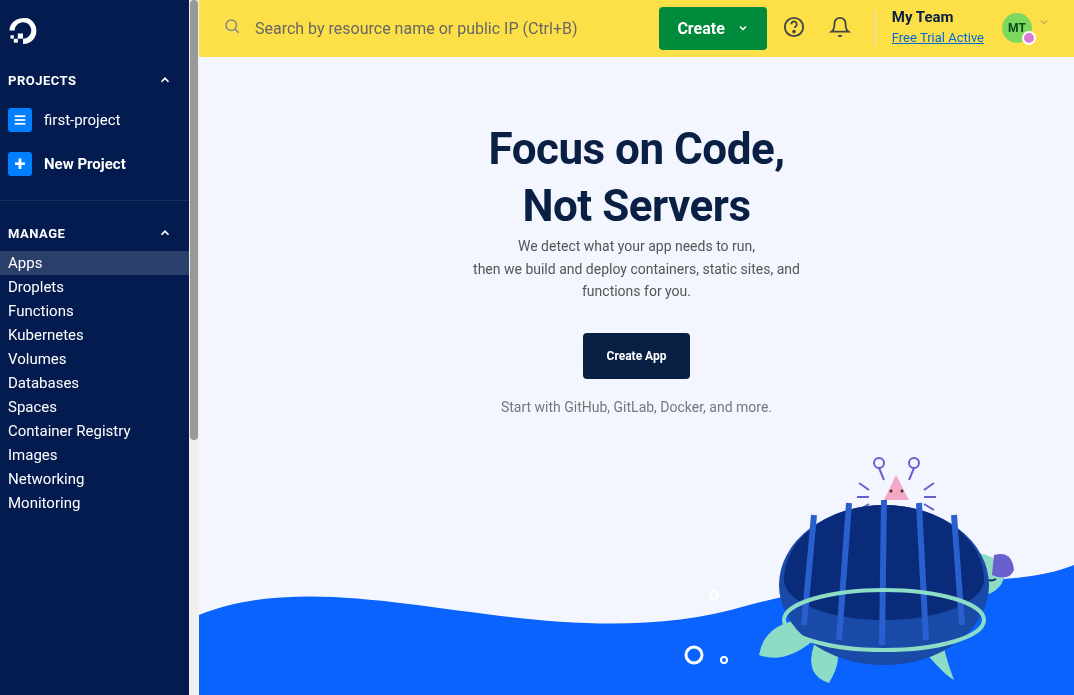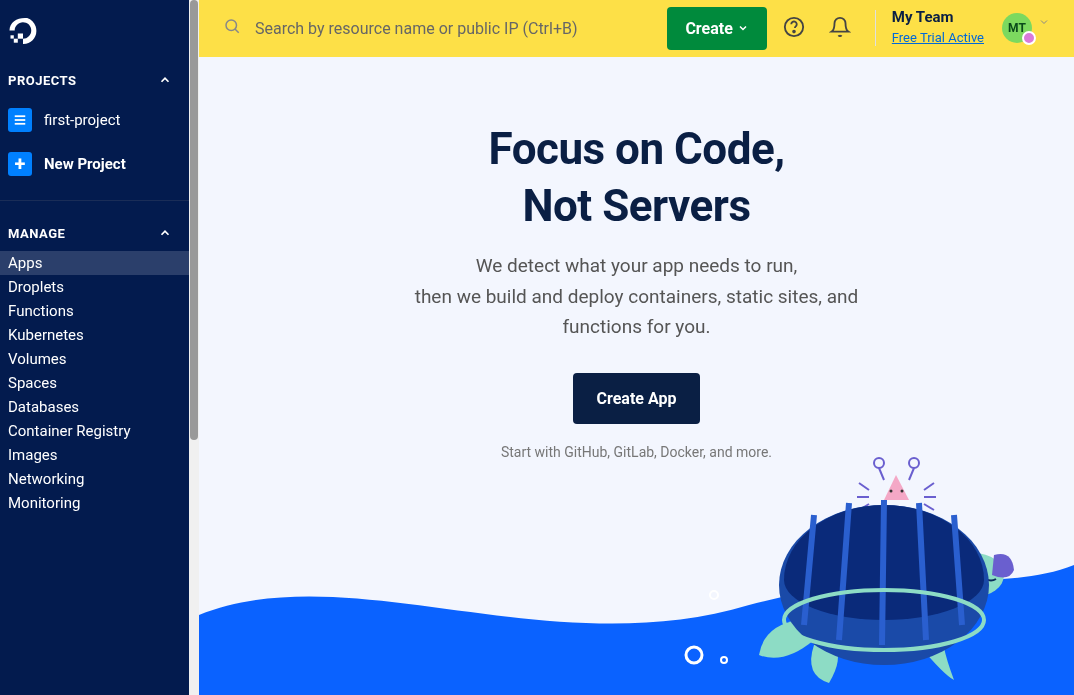--- a/index.html
+++ b/index.html
@@ -19,33 +19,33 @@
 .plus-icon{font-size:20px;line-height:1}
 .new-project{font-weight:700}
 .divider{height:1px;background:#1a2d57;margin:14px 0}
 .manage-item{padding:3px 8px;font-size:15px;cursor:pointer;color:#fff}
 .manage-item.active{background:#2b3f6b}
 .main{flex:1;height:695px;background:#fde047;display:flex;flex-direction:column;overflow:hidden}
 .topbar{height:57px;display:flex;align-items:center;padding:0 24px;gap:8px;border-bottom:1px solid transparent}
 .search-area{flex:1;display:flex;align-items:center;gap:14px;color:#666}
 .search-input{border:none;outline:none;font-size:16px;color:#666;background:transparent;width:100%}
 .search-input::placeholder{color:#666}
-.create-btn{background:#008a3c;color:#fff;border:none;padding:12px 18px;border-radius:4px;font-size:16px;font-weight:700;cursor:pointer;display:flex;align-items:center;gap:4px}
+.create-btn{background:#008a3c;color:#fff;border:none;padding:12px 18px;border-radius:4px;font-size:16px;font-weight:700;cursor:pointer;display:flex;align-items:center;gap:12px}
 .icon-btn{width:38px;height:38px;border:none;background:transparent;cursor:pointer;display:flex;align-items:center;justify-content:center;color:#444}
 .vdivider{width:1px;height:36px;background:#e0e0e0;margin:0 8px}
 .team-block{line-height:1.3}
 .team-name{font-size:15px;font-weight:700;color:#0a1f44}
 .trial-link{font-size:13px;color:#0069d9;text-decoration:underline;cursor:pointer}
 .avatar-area{display:flex;align-items:flex-start;gap:6px;cursor:pointer;position:relative;margin-left:10px}
 .avatar{width:30px;height:30px;border-radius:50%;background:#7cd95f;display:flex;align-items:center;justify-content:center;font-size:12px;font-weight:700;color:#0a4a1a;position:relative}
 .avatar-badge{position:absolute;bottom:-2px;right:-4px;width:14px;height:14px;border-radius:50%;background:#d97ad9;border:2px solid #fff}
 .content{flex:1;background:#f3f6fe;text-align:center;padding-top:64px;position:relative;overflow:hidden}
 .hero-title{font-size:44px;font-weight:700;color:#0a1f44;line-height:1.3;letter-spacing:-0.5px}
-.hero-sub{margin-top:16px;font-size:19px;color:#555;line-height:1.6}
-.create-app-btn{margin-top:30px;background:#0a1f44;color:#fff;border:none;padding:16px 24px;border-radius:4px;font-size:16px;font-weight:700;cursor:pointer}
+.hero-sub{margin-top:0;font-size:14px;color:#555;line-height:1.6}
+.create-app-btn{margin-top:30px;background:#0a1f44;color:#fff;border:none;padding:16px 24px;border-radius:4px;font-size:12px;font-weight:700;cursor:pointer}
 .start-with{margin-top:20px;font-size:14px;color:#777}
 .wave{position:absolute;bottom:0;left:0;width:100%;height:200px}
 .illustration{position:absolute;right:60px;bottom:10px;width:260px;height:240px}
 </style>
 </head>
 <body>
 
 <div class="sidebar">
   <div class="logo-area">
     <div class="logo-circle">
@@ -94,22 +94,22 @@
           <polyline points="18 15 12 9 6 15"></polyline>
         </svg>
     </span>
   </div>
 
   <div class="manage-item active"><span>Apps</span></div>
   <div class="manage-item"><span>Droplets</span></div>
   <div class="manage-item"><span>Functions</span></div>
   <div class="manage-item"><span>Kubernetes</span></div>
   <div class="manage-item"><span>Volumes</span></div>
+  <div class="manage-item"><span>Databases</span></div>
   <div class="manage-item"><span>Spaces</span></div>
-  <div class="manage-item"><span>Databases</span></div>
   <div class="manage-item"><span>Container Registry</span></div>
   <div class="manage-item"><span>Images</span></div>
   <div class="manage-item"><span>Networking</span></div>
   <div class="manage-item"><span>Monitoring</span></div>
 </div>
 
 <div class="scrollbar-track">
   <div class="scrollbar-thumb"></div>
 </div>
 

